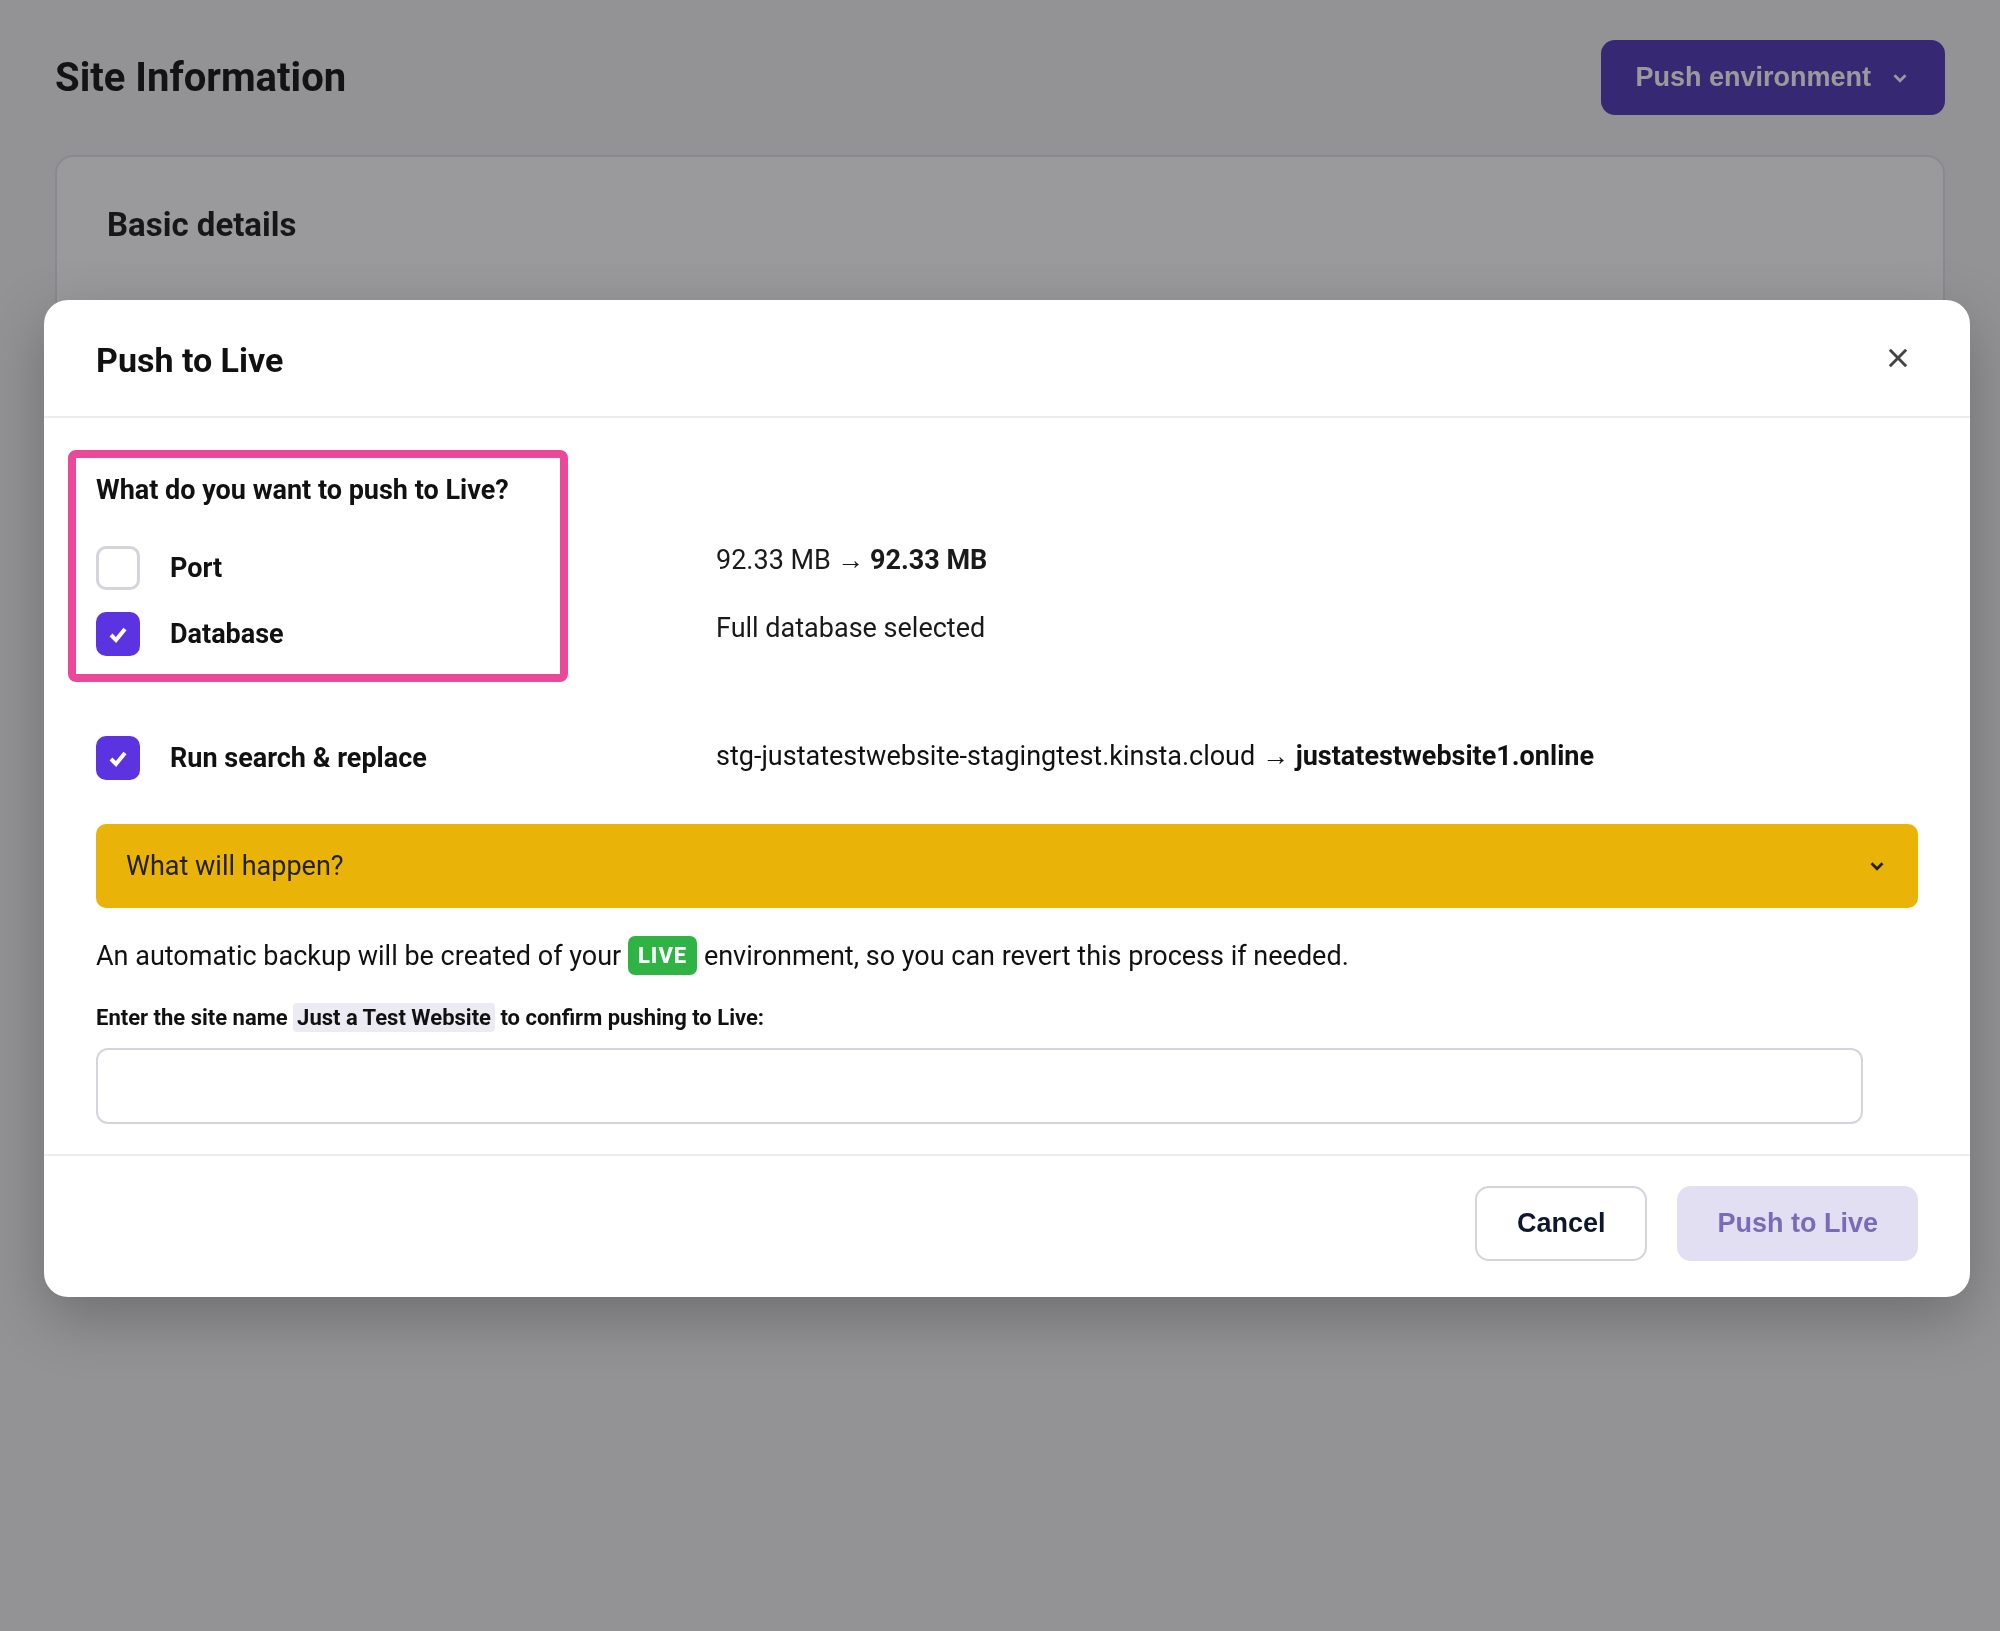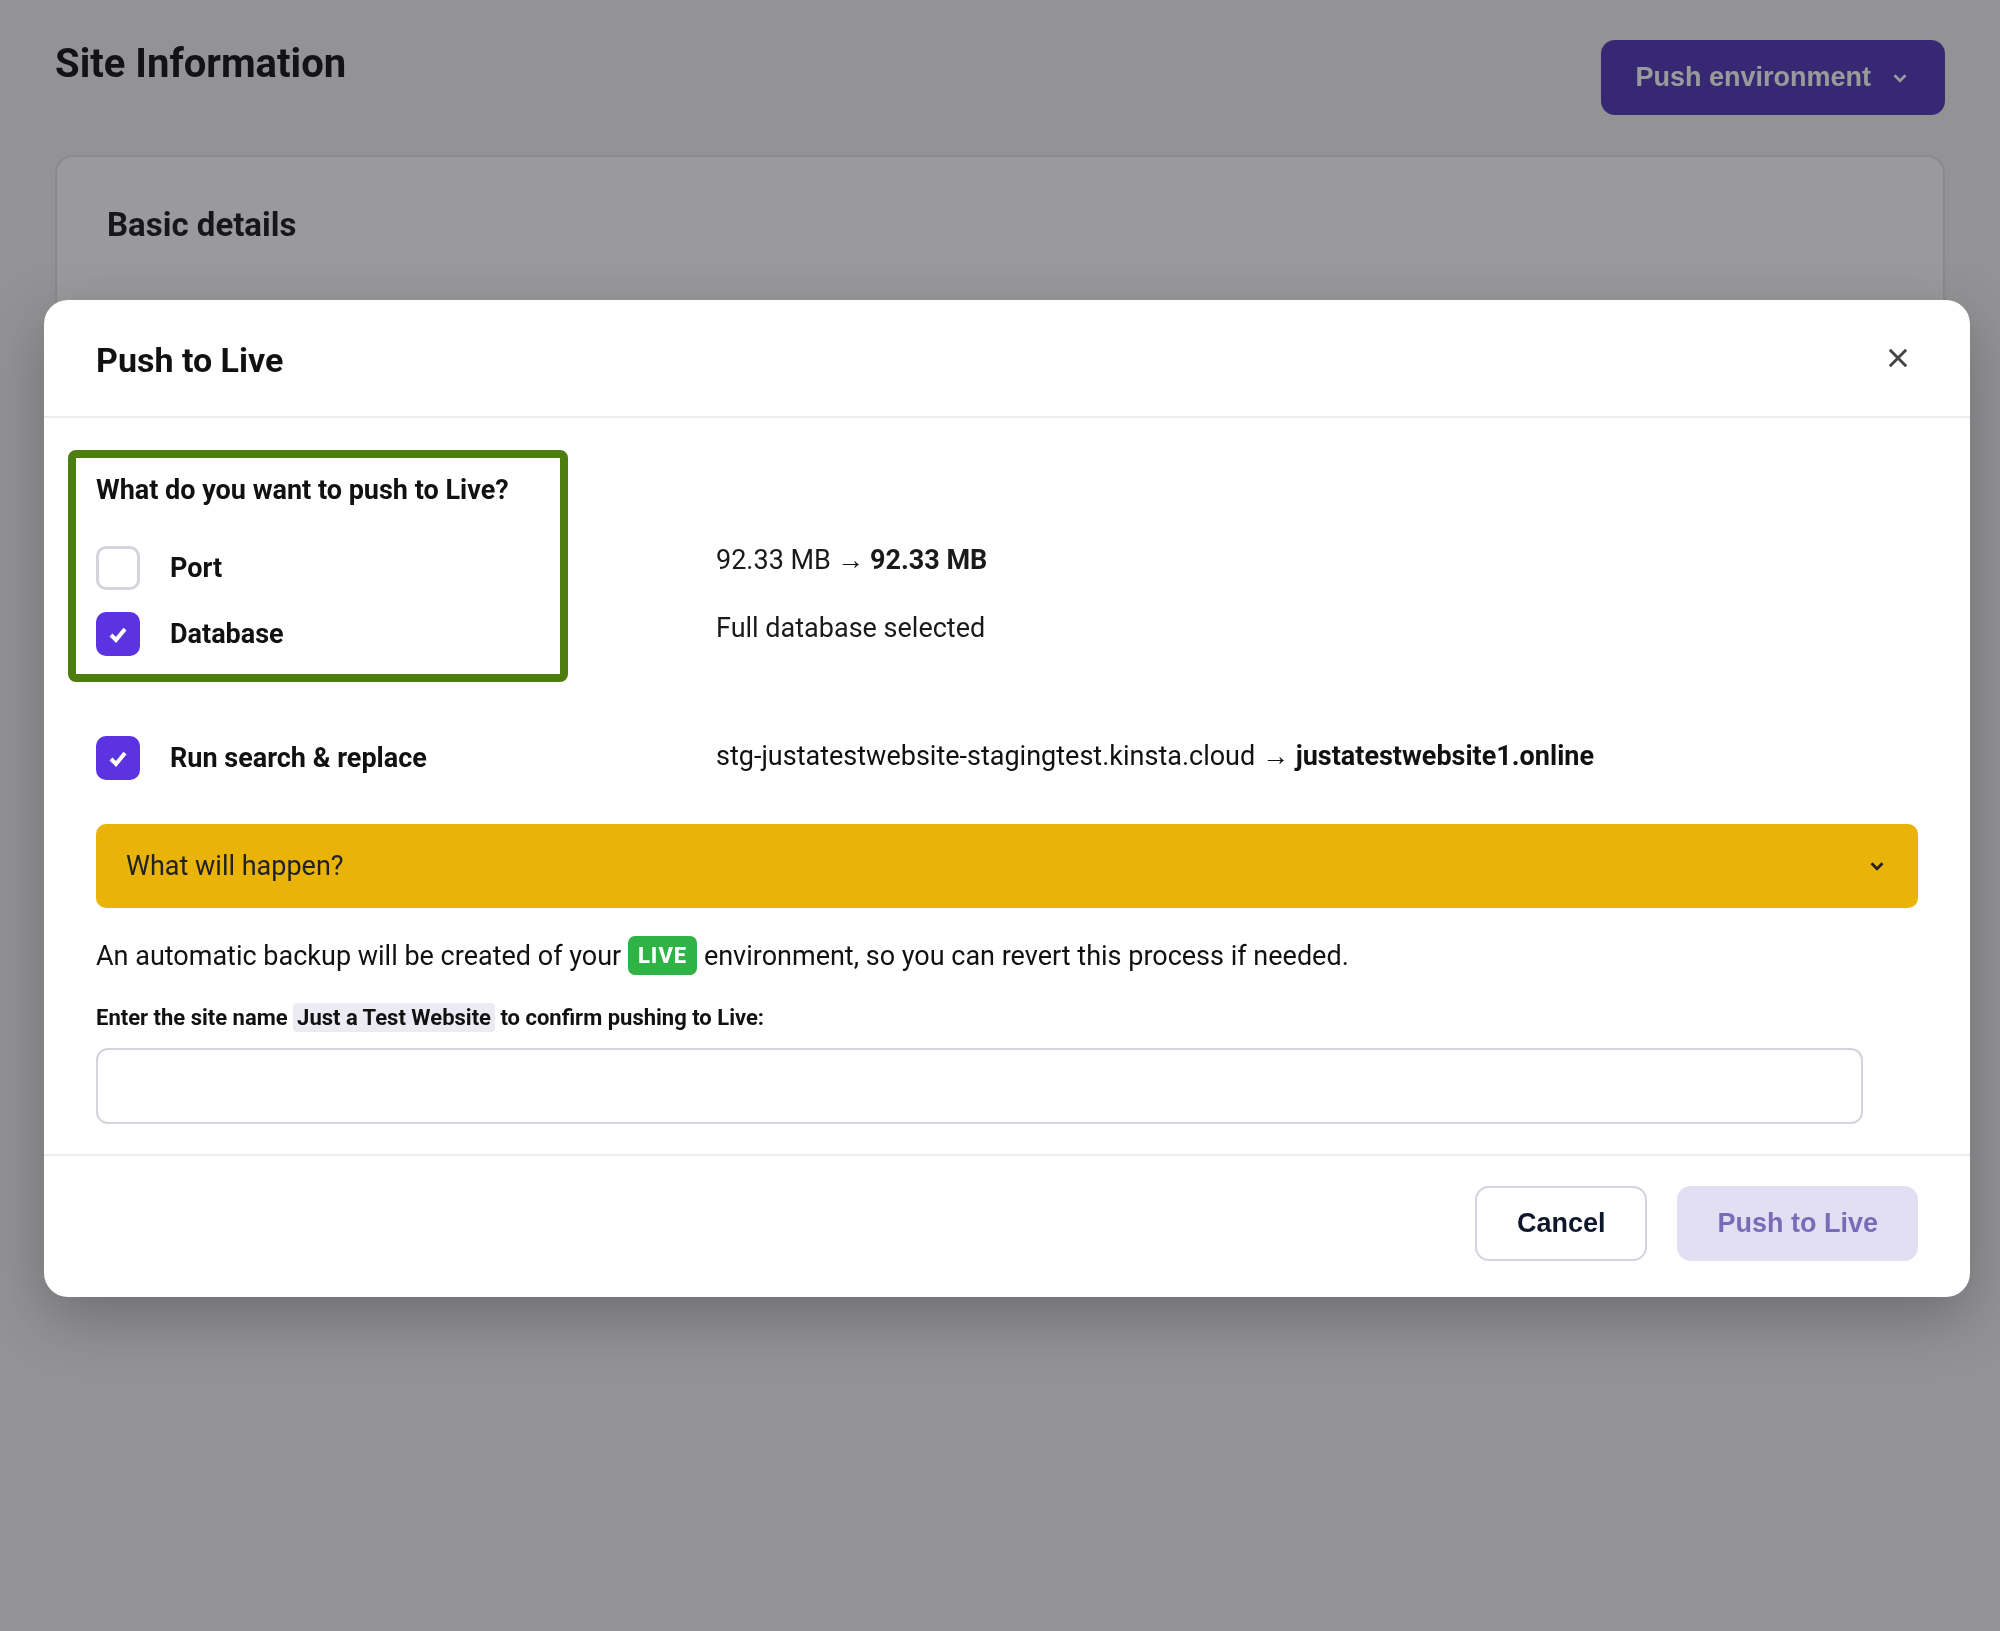--- a/index.html
+++ b/index.html
@@ -15,20 +15,21 @@
   .page {
     width: 2000px;
     height: 1631px;
     position: relative;
     background: #f3f3f5;
     padding: 40px 55px 0 55px;
   }
   .page-header {
     display: flex;
     justify-content: space-between;
+    align-items: center;
     margin-bottom: 40px;
   }
   .page-title {
     font-size: 40px;
     font-weight: 700;
     color: #0a0a0a;
   }
   .push-env-btn {
     background: #4a31b3;
     color: #fff;
@@ -104,21 +105,21 @@
   .modal-title { font-size: 34px; font-weight: 700; }
   .close-btn {
     background: none; border: none; cursor: pointer;
     color: #444; font-size: 34px; line-height: 1;
     width: 40px; height: 40px;
   }
   .modal-body {
     padding: 36px 52px 30px 52px;
   }
   .highlight-box {
-    border: 8px solid #4d7c0f;
+    border: 8px solid #ec4899;
     border-radius: 8px;
     padding: 16px 20px 18px 20px;
     margin-left: -28px;
     margin-top: -4px;
     width: 500px;
   }
   .question {
     font-size: 27px;
     font-weight: 700;
     margin-bottom: 40px;

